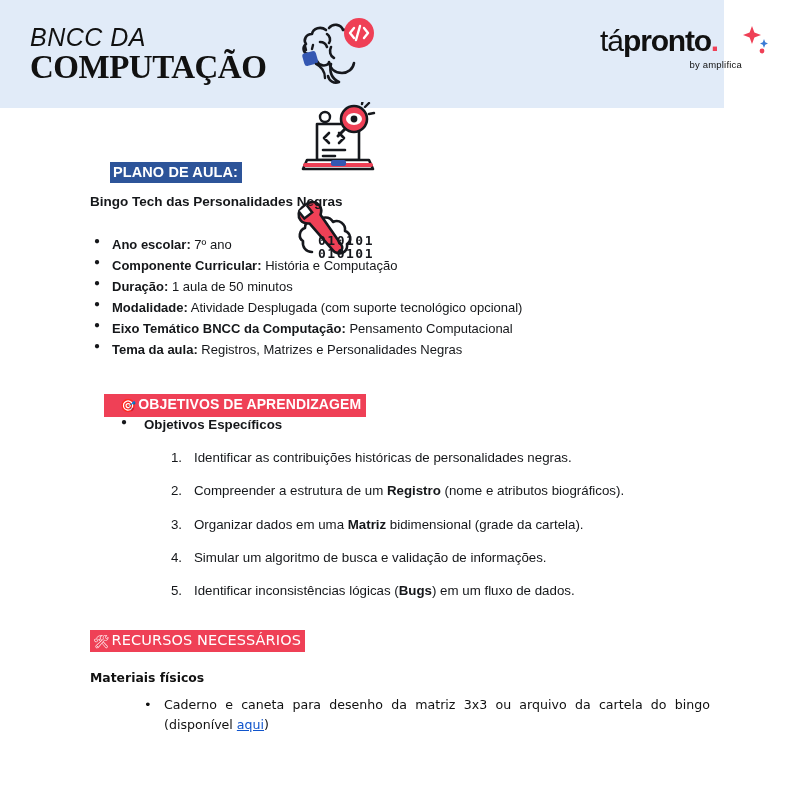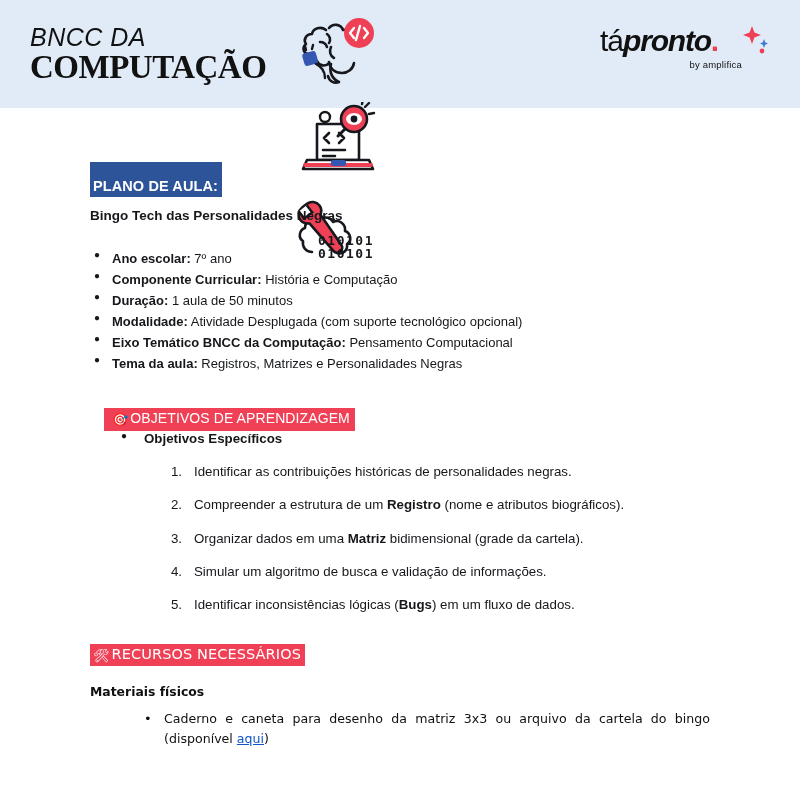--- a/index.html
+++ b/index.html
@@ -7,21 +7,21 @@
   html, body {
     width: 800px;
     height: 800px;
     overflow: hidden;
     background: #ffffff;
     font-family: "Liberation Sans", sans-serif;
   }
 
   
   .header-band {
-    width: 800px;
+    width: 724px;
     height: 108px;
     background: #e1ebf8;
     display: flex;
     align-items: center;
     position: relative;
   }
 
   .brand-logo {
     margin-left: 30px;
     width: 250px;
@@ -63,21 +63,21 @@
     top: 26px;
     width: 180px;
   }
   .tapronto-word {
     font-size: 30px;
     color: #111111;
     line-height: 1;
     white-space: nowrap;
   }
   .tp-ta { font-weight: 400; letter-spacing: -1px; }
-  .tp-pronto { font-weight: 700; letter-spacing: -1.2px; font-style: italic; }
+  .tp-pronto { font-weight: 700; letter-spacing: -1.2px; }
   .tp-dot { color: #ef4056; font-weight: 700; }
   .tapronto-sub {
     text-align: right;
     font-size: 9.5px;
     font-weight: 400;
     color: #111111;
     margin-top: 3px;
     padding-right: 38px;
     letter-spacing: 0.2px;
   }
@@ -89,32 +89,33 @@
     position: relative;
   }
 
   .hl-blue {
     display: inline-block;
     background: #2d5499;
     color: #ffffff;
     font-weight: 700;
     font-size: 14.5px;
     letter-spacing: 0.1px;
-    padding: 16px 4px 2px 3px;
+    padding: 2px 4px 2px 3px;
     line-height: 1.18;
+    margin-left: 20px;
   }
 
   .hl-red {
     display: inline-block;
     background: #ef4056;
     color: #ffffff;
-    font-weight: 400;
+    font-weight: 700;
     font-size: 14px;
     letter-spacing: 0.1px;
-    padding: 2px 5px 3px 8px;
+    padding: 2px 5px 3px 16px;
     line-height: 1.2;
   }
   .hl-red.thin { font-weight: 400; font-size: 14.5px; padding: 2px 4px 2px 3px; }
 
   .subtitle {
     font-size: 13.5px;
     font-weight: 700;
     color: #15171a;
     margin-top: 11px;
   }

